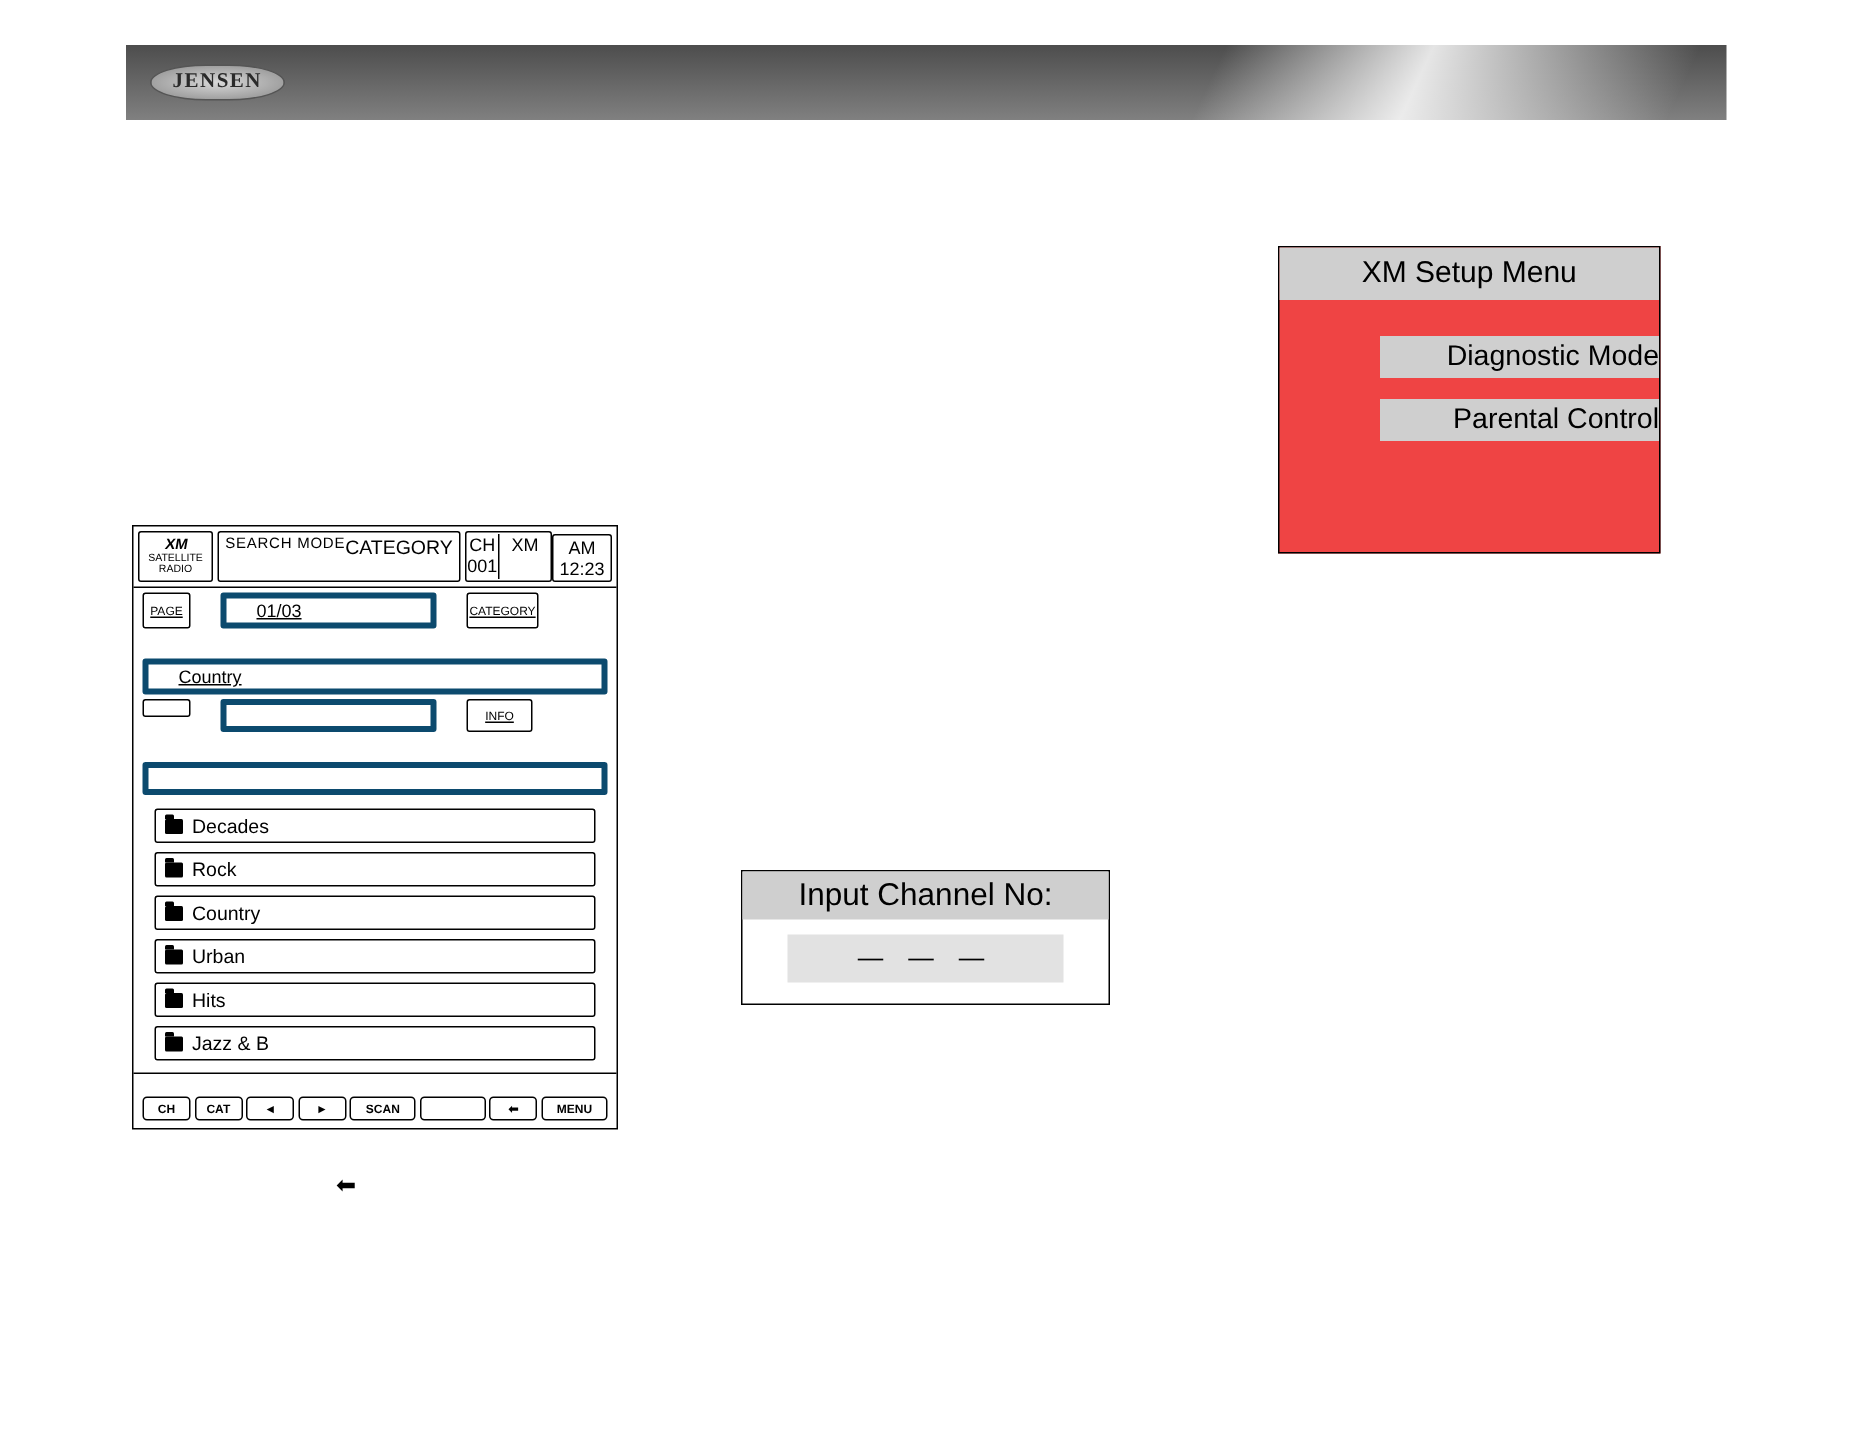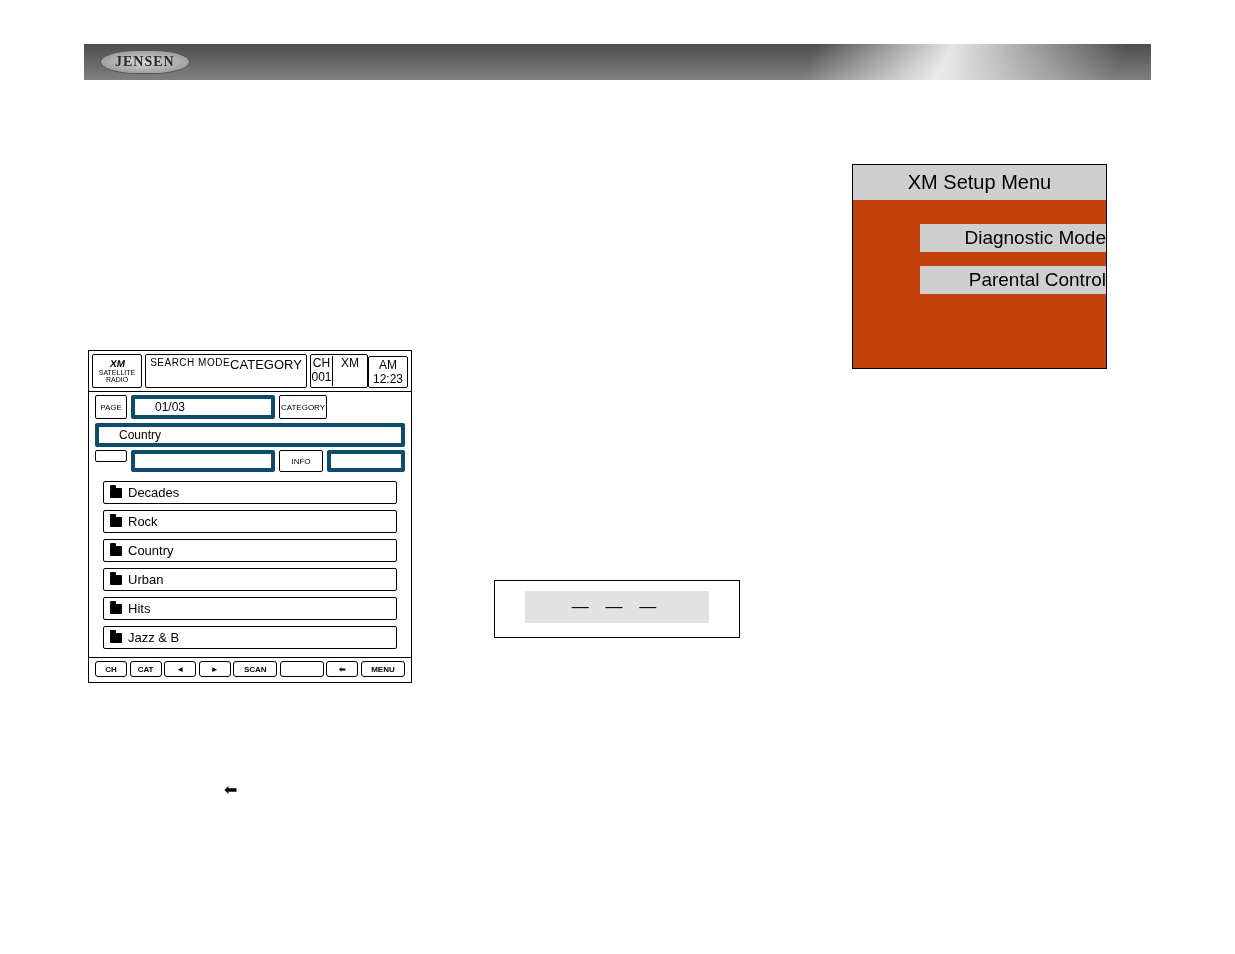--- a/index.html
+++ b/index.html
@@ -8,22 +8,22 @@
     background: #fff;
     width: 1235px;
   }
   .page {
     width: 1235px;
     min-height: 954px;
     position: relative;
     padding: 0;
   }
   .top-band {
-    margin: 44px 84px 0 84px;
-    height: 36px;
+    margin: 30px 84px 0 84px;
+    height: 50px;
     background: linear-gradient(180deg,#4d4d4d 0%,#808080 100%);
     position: relative;
     border-radius: 0;
     text-align: right;
   }
   .top-band::after {
     content:"";
     position:absolute;
     right:0;top:0;height:100%;width:35%;
     background: linear-gradient(115deg, rgba(255,255,255,0) 10%, rgba(255,255,255,0.85) 45%, rgba(255,255,255,0) 90%);
@@ -49,21 +49,21 @@
     position: relative;
   }
 
   
   .setup-menu {
     position:absolute;
     right:44px;
     top:84px;
     width:253px;
     border:1px solid #000;
-    background:#c2410c;
+    background:#ef4444;
   }
   .setup-title {
     background:#cfcfcf;
     text-align:center;
     font-size:20px;
     padding:6px 0;
   }
   .setup-body {
     height:158px;
     text-align:right;
@@ -136,22 +136,23 @@
     padding:1px 0;
   }
   .ss-right-row.split{display:flex;}
   .ss-right-row.split span:first-child{flex:1;border-right:1px solid #000;}
   .ss-right-row.split span:last-child{flex:0 0 34px;}
   .ss-right-row + .ss-right-row{margin-top:2px;}
 
   .ss-inforow{
     display:flex;
     padding:3px 6px;
-    gap:4px;
+    gap:20px;
     flex-wrap:wrap;
+    text-decoration:underline;
   }
   .pill{
     border:1px solid #000;
     border-radius:2px;
     font-size:9px;
     display:flex;
     align-items:center;
     justify-content:center;
     padding:1px 4px;
     box-sizing:border-box;
@@ -181,21 +182,21 @@
   }
   .folder{
     width:12px;height:10px;background:#000;margin-right:6px;position:relative;
     border-radius:1px;
   }
   .folder::before{content:"";position:absolute;top:-3px;left:0;width:6px;height:3px;background:#000;border-radius:1px 1px 0 0;}
 
   .ss-foot{
     display:flex;
     gap:0;
-    padding:3px 6px 5px;
+    padding:15px 6px 5px;
     border-top:1px solid #000;
     justify-content:space-between;
   }
   .fbtn{
     border:1px solid #000;
     border-radius:3px;
     font-size:8px;
     font-weight:bold;
     display:flex;
     align-items:center;
@@ -341,20 +342,21 @@
         <div class="fbtn wide">SCAN</div>
         <div class="fbtn wide"></div>
         <div class="fbtn">
             <span>⬅</span>
           </div>
         <div class="fbtn wide">MENU</div>
       </div>
     </div>
 
     <div class="input-box">
+      <div class="input-title">Input Channel No:</div>
       <div class="input-body">
         <div class="input-field">— — —</div>
       </div>
     </div>
 
     <div class="inline-back">⬅</div>
 
   </div>
 
   <div class="page-num">22</div>

